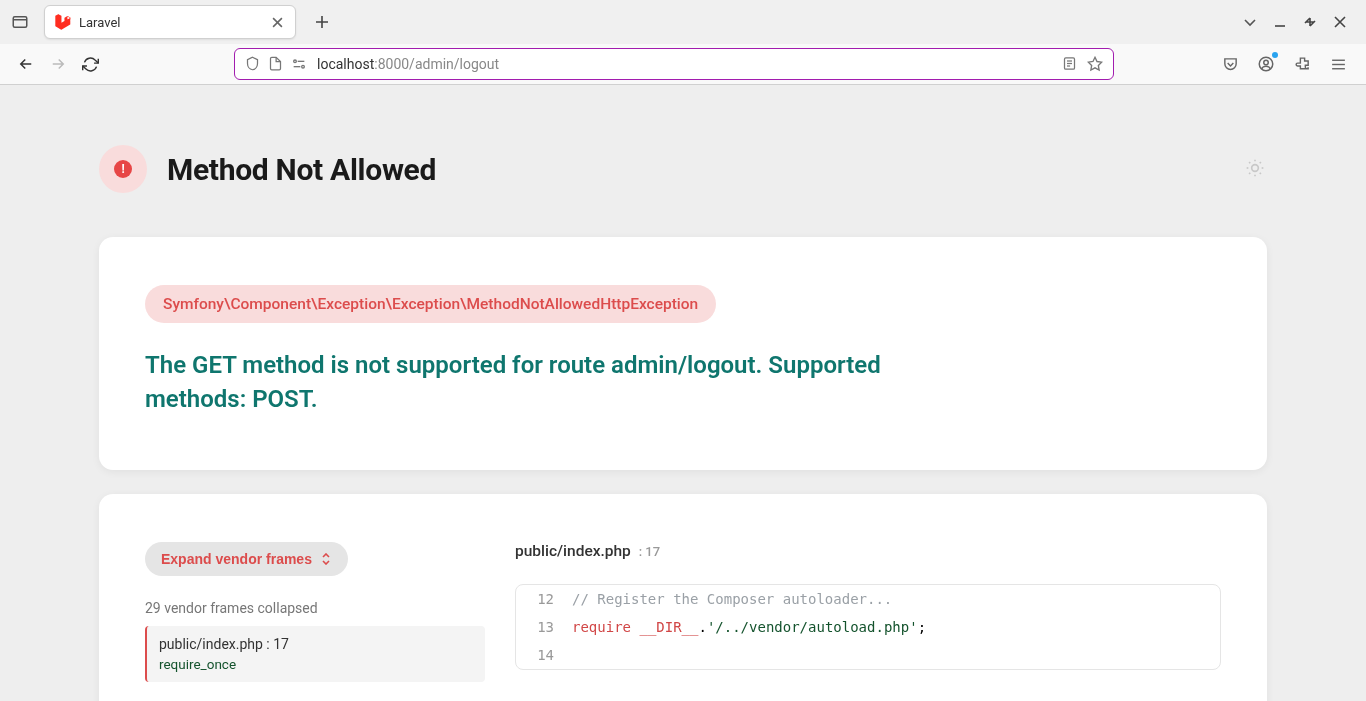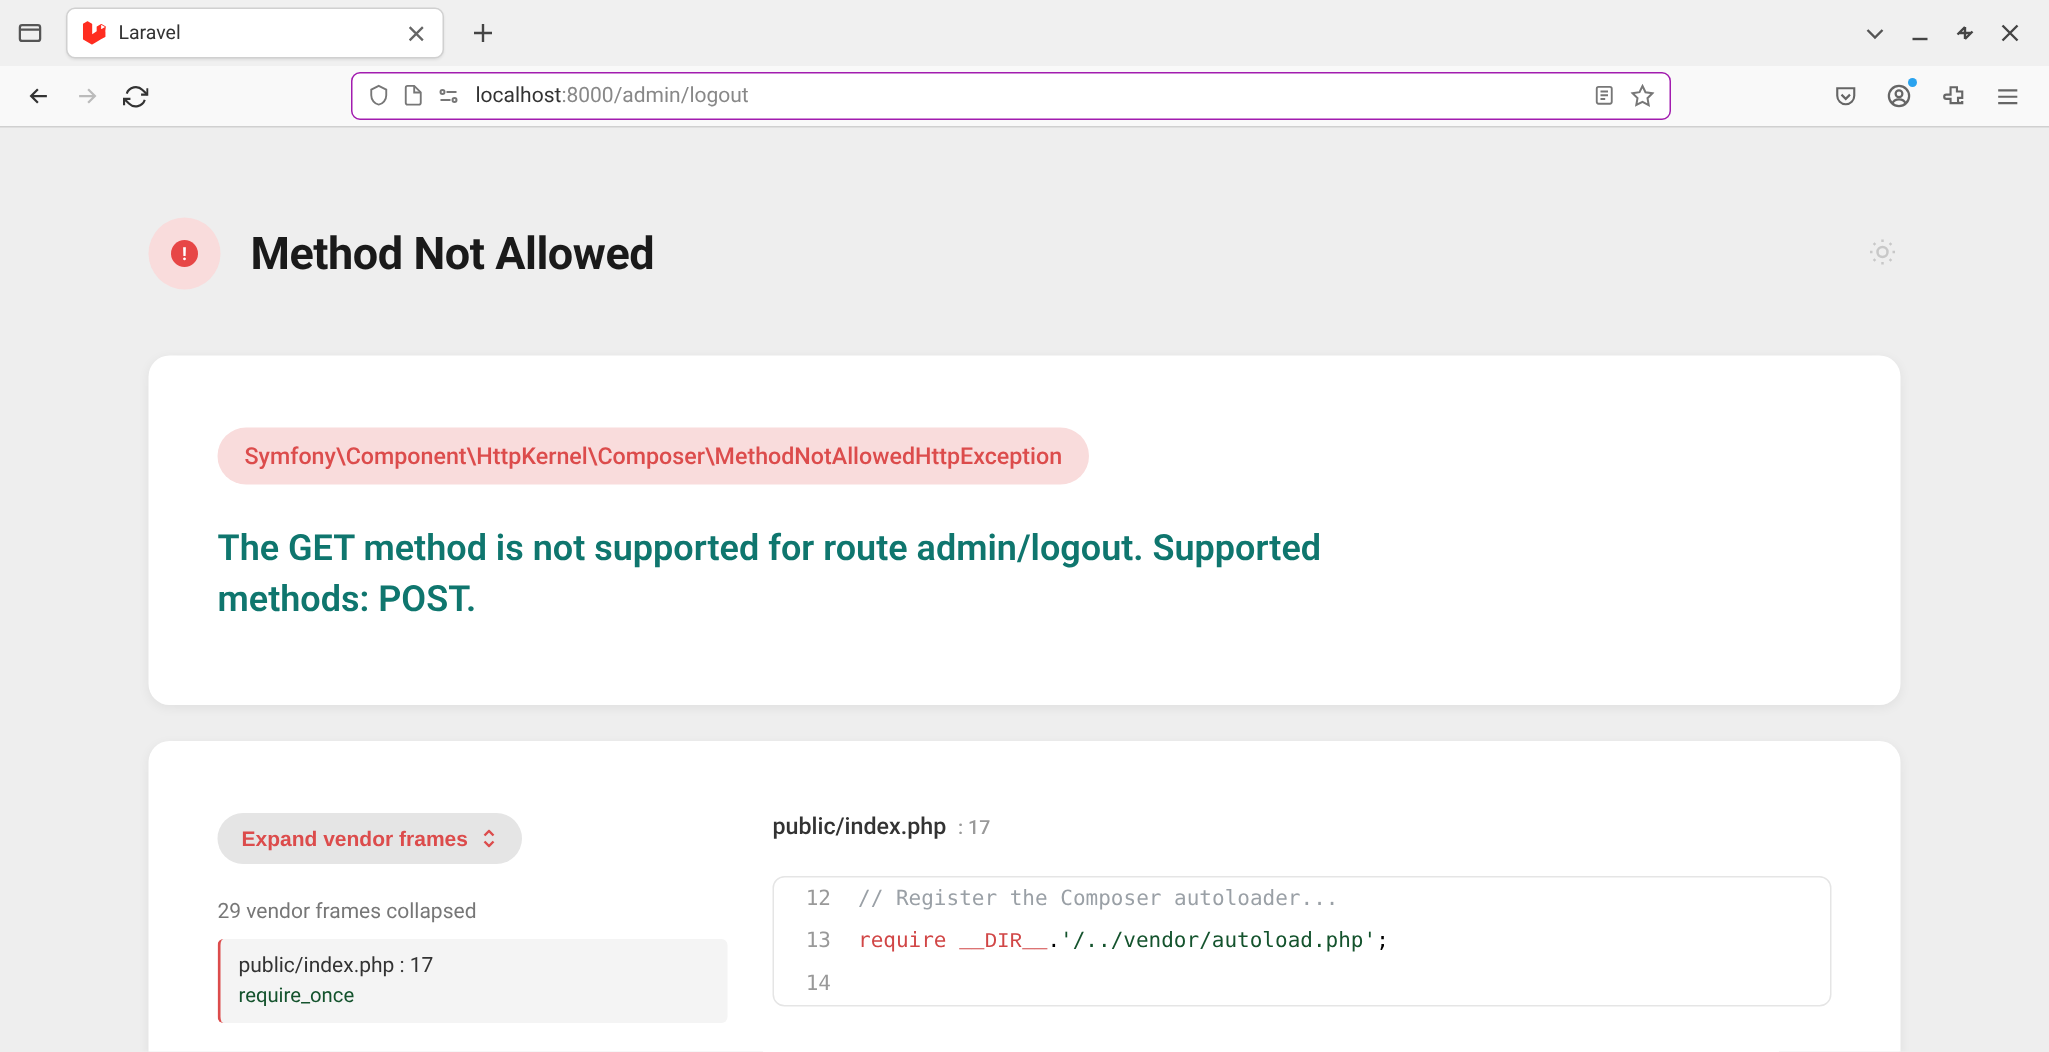--- a/index.html
+++ b/index.html
@@ -63,21 +63,21 @@
     
     .code-col { flex: 1; }
     .code-header { font-size: 15.5px; color: #333; font-weight: 500; }
     .code-header .lineno { color: #999; font-size: 13px; margin-left: 4px; }
     .code-block { margin-top: 24px; border: 1px solid #e5e5e5; border-radius: 8px; overflow: hidden; font-family: ui-monospace, SFMono-Regular, Menlo, Monaco, Consolas, monospace; font-size: 14px; }
     .code-line { display:flex; padding: 6px 0; }
     .code-line .ln { width: 56px; text-align: right; padding-right: 18px; color: #999; user-select: none; }
     .code-line .content { flex: 1; white-space: pre; }
     .tok-comment { color: #9aa0a6; }
     .tok-keyword { color: #d14646; }
-    .tok-magic { color: #d14646; font-family: Liberation Mono, monospace; }
+    .tok-magic { color: #d14646; }
     .tok-string { color: #14532d; }
     
     svg { display: block; }
   </style>
 </head>
 <body>
 
 <div class="browser-chrome">
   <div class="tab-strip">
     <div class="tab-tray">
@@ -242,21 +242,21 @@
             <line x1="20" y1="12" x2="22" y2="12"></line>
             <line x1="4.9" y1="19.1" x2="6.3" y2="17.7"></line>
             <line x1="17.7" y1="6.3" x2="19.1" y2="4.9"></line>
           </svg>
       </span>
     </div>
 
     <div class="card">
       <div class="card-inner">
         <div class="card-left">
-          <div class="exception-pill">Symfony\Component\HttpKernel\Composer\MethodNotAllowedHttpException</div>
+          <div class="exception-pill">Symfony\Component\Exception\Exception\MethodNotAllowedHttpException</div>
           <div class="error-msg">The GET method is not supported for route admin/logout. Supported methods: POST.</div>
         </div>
       </div>
     </div>
 
     <div class="card2">
       <div class="card2-inner">
         <div class="frames-col">
           <button class="expand-btn">
             <span>Expand vendor frames</span>

